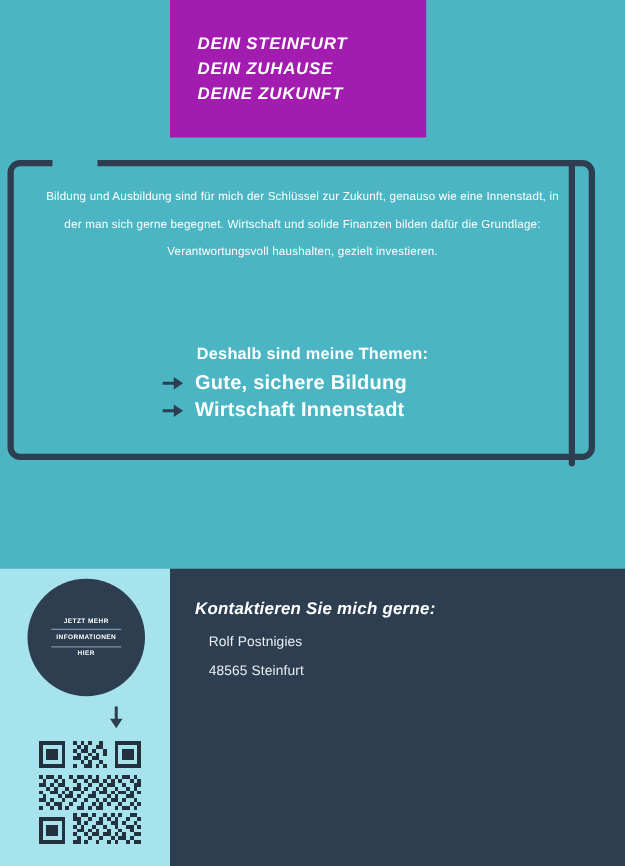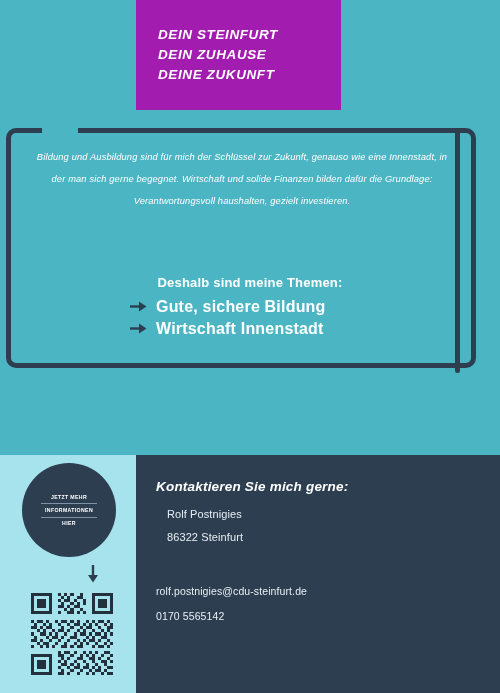--- a/index.html
+++ b/index.html
@@ -73,21 +73,20 @@
   #body-copy {
     position: absolute;
     left: 30px;
     top: 146px;
     width: 424px;
     color: #ffffff;
     font-size: 9.3px;
     line-height: 22px;
     text-align: center;
     letter-spacing: 0.15px;
-    font-style: italic;
   }
 
   #topics-heading {
     position: absolute;
     left: 0;
     right: 0;
     top: 275px;
     text-align: center;
     color: #ffffff;
     font-size: 13px;
@@ -451,20 +450,16 @@
           <rect x="24" y="27" width="1" height="1"></rect>
           <rect x="26" y="27" width="2" height="1"></rect>
       </g>
     </svg>
 
   </div>
 
   <div id="footer-right">
     <div id="contact-heading">Kontaktieren Sie mich gerne:</div>
     <div class="contact-line">Rolf Postnigies</div>
-    <div class="contact-line">86322 Steinfurt</div>
-    <div id="contact-meta">
-      <div class="meta-line">rolf.postnigies@cdu-steinfurt.de</div>
-      <div class="meta-line">0170 5565142</div>
-    </div>
+    <div class="contact-line">48565 Steinfurt</div>
   </div>
 
 </div>
 
 </body></html>

